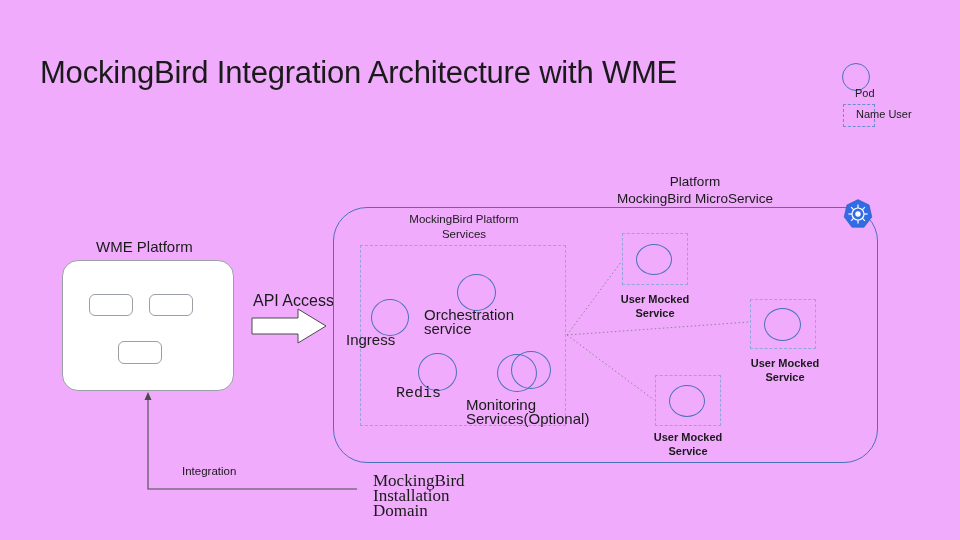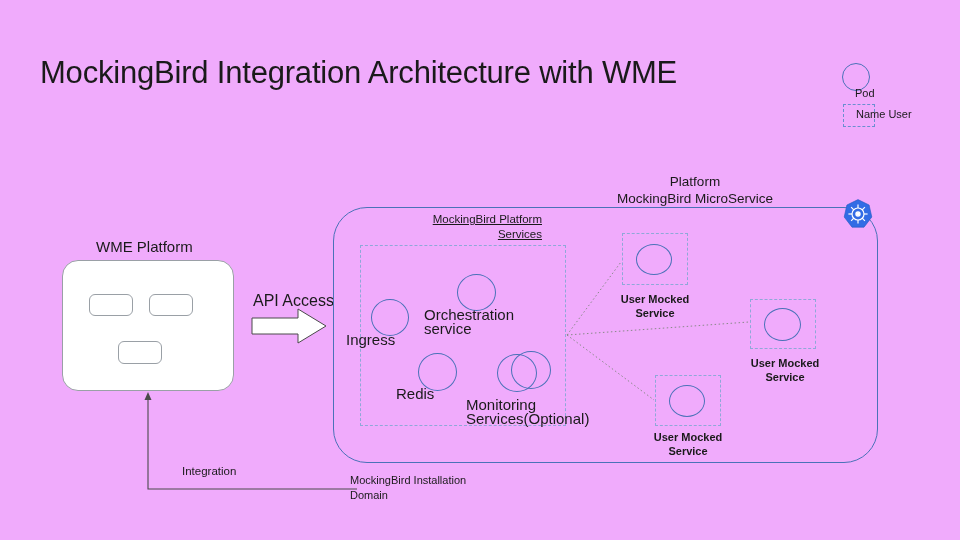--- a/index.html
+++ b/index.html
@@ -105,23 +105,22 @@
   #k8s-logo {
     left: 843px; top: 199px;
     width: 30px; height: 30px;
   }
 
   
   #ps-title {
     left: 386px; top: 212px;
     width: 156px;
     font-size: 11.5px; color: #1a1a1a;
-    text-align: right;
+    text-align: center;
     line-height: 15px;
-    text-decoration: underline;
   }
   #ps-ns {
     left: 360px; top: 245px;
     width: 206px; height: 181px;
     border: 1.1px dashed #8fa8d8;
     box-sizing: border-box;
     background: transparent;
   }
   .pod {
     border: 1.2px solid #4a72b8;
@@ -134,21 +133,21 @@
   #pod-redis         { left: 418px; top: 353px; width: 39px; height: 38px; }
   #pod-monitoring-a  { left: 497px; top: 354px; width: 40px; height: 38px; }
   #pod-monitoring-b  { left: 511px; top: 351px; width: 40px; height: 38px; }
 
   .pod-label {
     font-size: 15px; color: #1a1a1a;
     text-align: left; line-height: 14px;
   }
   #label-ingress       { left: 346px; top: 333px; width: 88px; }
   #label-orchestration { left: 424px; top: 308px; width: 106px; }
-  #label-redis         { left: 396px; top: 387px; width: 82px; }
+  #label-redis         { left: 396px; top: 387px; width: 82px; font-family: Liberation Mono, monospace; }
   #label-monitoring    { left: 466px; top: 398px; width: 124px; }
 
   
   .ums-ns {
     border: 1.1px dashed #8fa8d8;
     box-sizing: border-box;
     background: transparent;
   }
   #ums-ns-1 { left: 622px; top: 233px; width: 66px; height: 52px; }
   #ums-ns-2 { left: 750px; top: 299px; width: 66px; height: 50px; }
@@ -169,24 +168,25 @@
   
   #connectors { left: 0; top: 0; width: 960px; height: 540px; pointer-events: none; }
 
   
   #integration-label {
     left: 182px; top: 465px;
     font-size: 11.5px; color: #1a1a1a;
     white-space: nowrap;
   }
   #mb-install-label {
-    left: 350px; top: 473px;
+    left: 373px; top: 473px;
     width: 160px;
-    font-size: 11px; color: #1a1a1a;
+    font-size: 17px; color: #1a1a1a;
     line-height: 15px;
+    font-family: Liberation Serif, serif;
   }
 </style>
 </head>
 <body>
 
 <div id="canvas">
 
   <div class="abs" id="page-title">MockingBird Integration Architecture with WME</div>
 
   <div class="abs" id="legend-pod-circle"></div>

